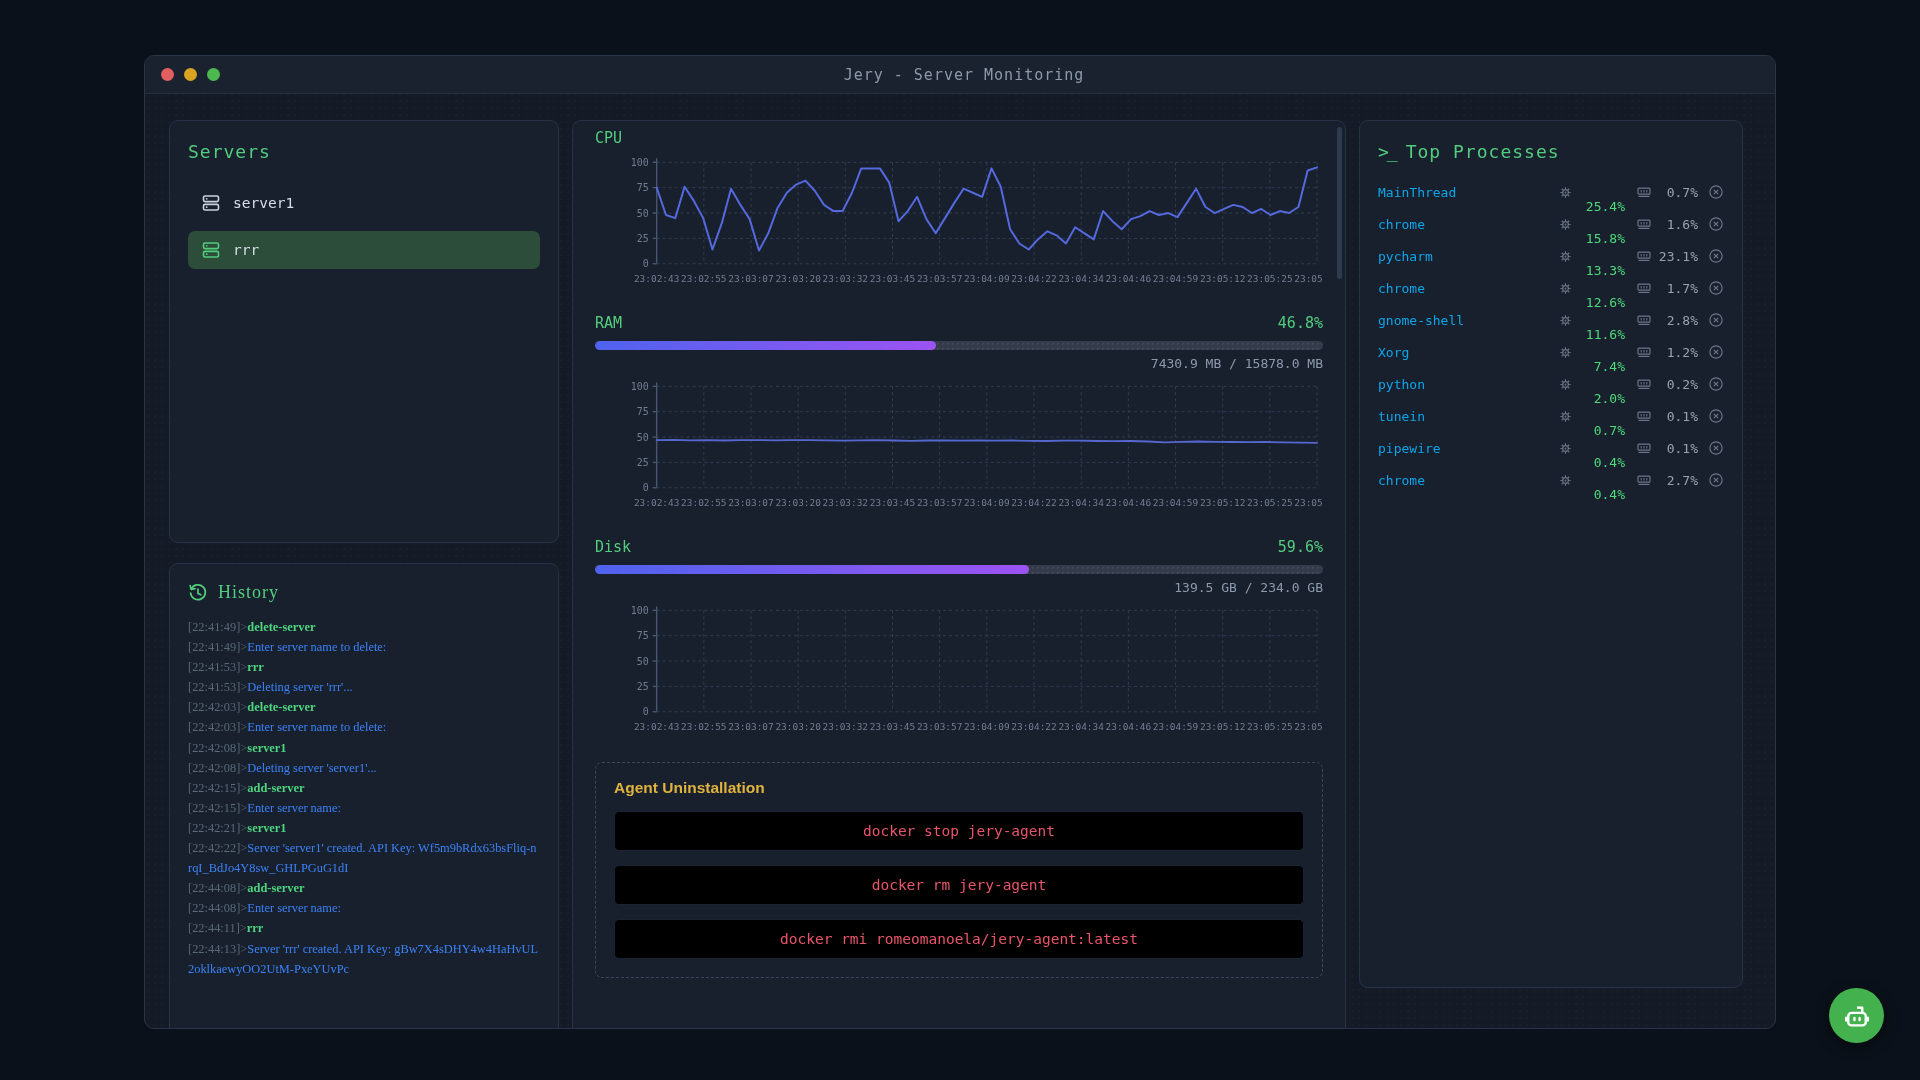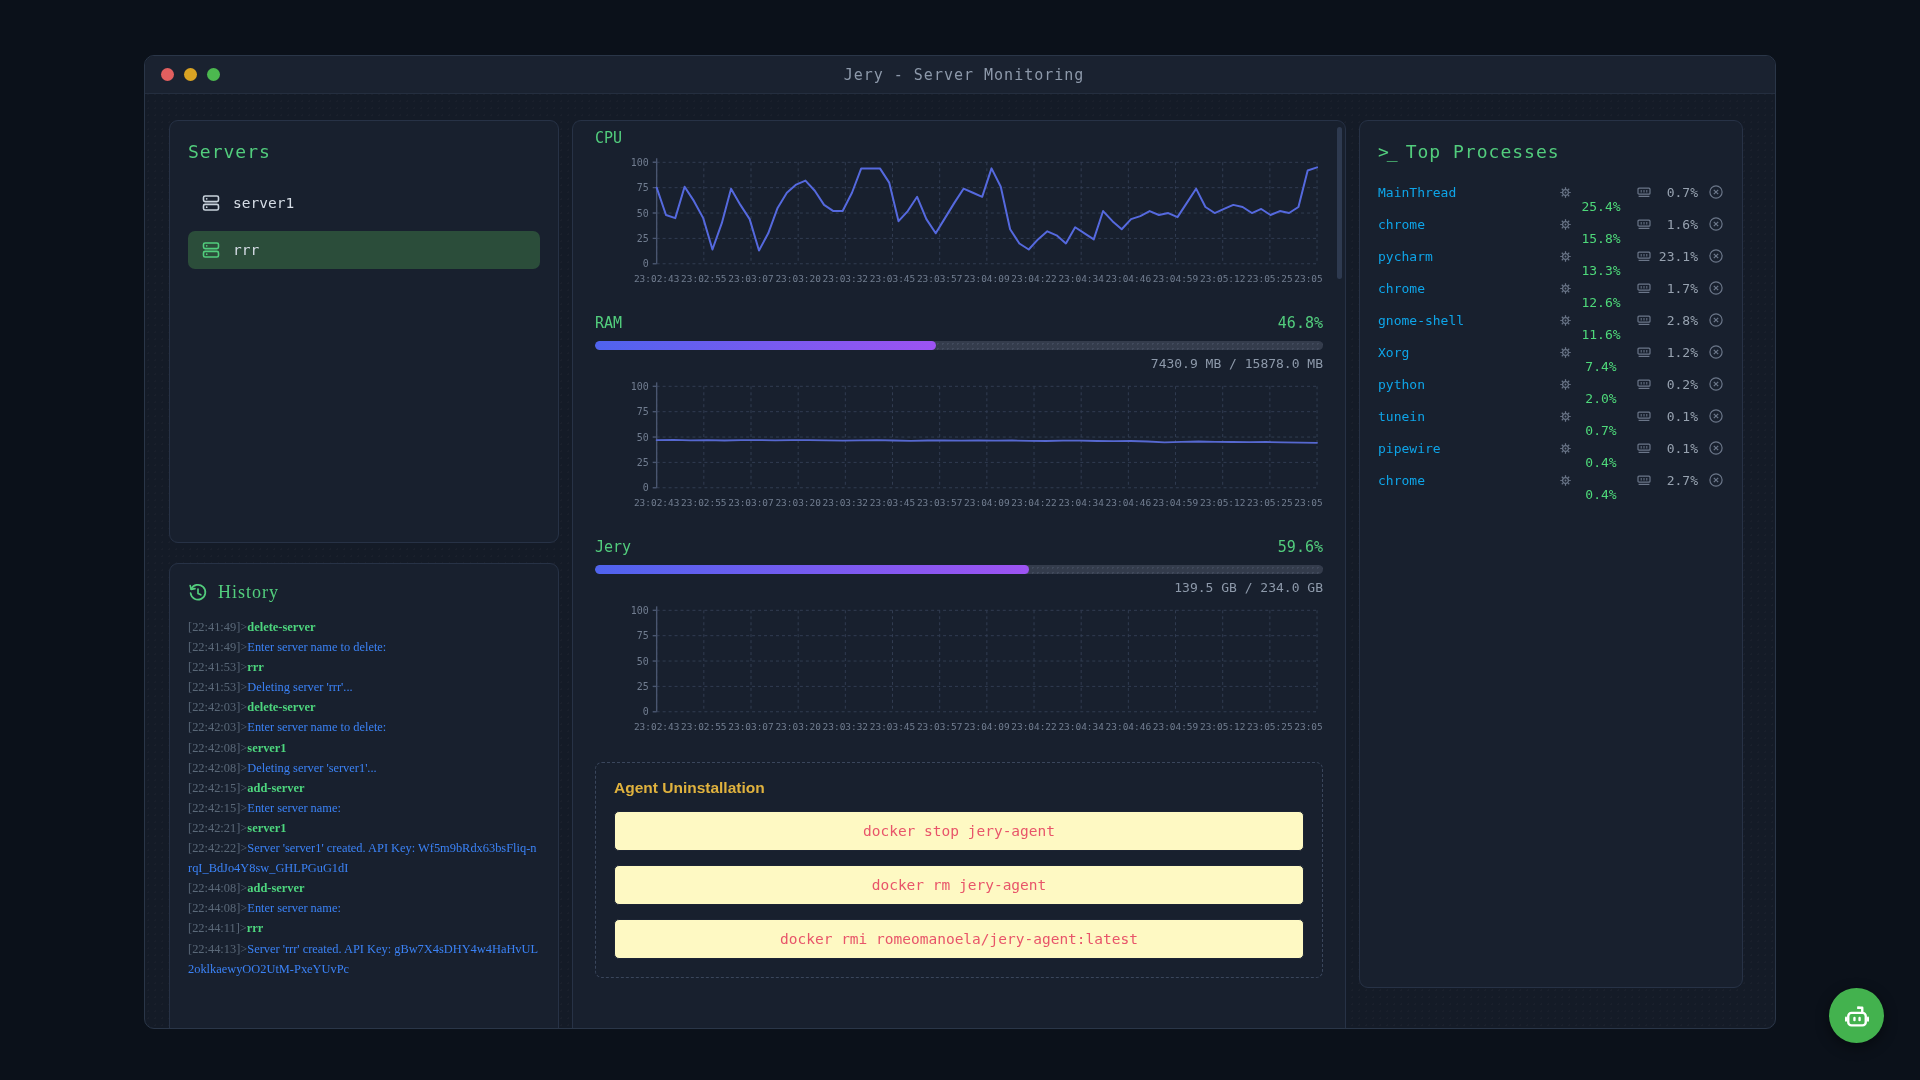--- a/index.html
+++ b/index.html
@@ -91,33 +91,33 @@
     margin-top:20px;border:1px dashed #3a465c;border-radius:7px;padding:16px 18px 18px 18px;
   }
   .agent-title{
     color:var(--agent-yellow);font-family:"Liberation Sans",sans-serif;
     font-weight:bold;font-size:15.5px;
   }
   .agent-desc{
     margin-top:10px;color:#b6bfc9;font-family:"Liberation Sans",sans-serif;font-size:14.5px;
   }
   .cmd-box{
-    margin-top:14px;height:40px;background:#fef9c3;border:1px solid #1c2433;border-radius:5px;
+    margin-top:14px;height:40px;background:#000000;border:1px solid #1c2433;border-radius:5px;
     display:flex;align-items:center;justify-content:center;
     color:var(--command-red);font-size:14.5px;
   }
 
   .col-right{width:384px;flex:0 0 384px;}
   .proc-panel{height:868px;padding:20px 18px;overflow:hidden;}
   .proc-title{margin-bottom:20px;}
   .prompt-glyph{color:var(--accent-green);font-size:18px;letter-spacing:-2px;}
   .proc-row{display:flex;align-items:center;height:20px;margin-bottom:12px;font-size:13px;}
   .proc-name{flex:1;color:#0ea5e9;}
   .proc-cpu-icon,.proc-ram-icon{display:flex;color:#6b7689;margin-right:5px;}
-  .proc-cpu-val{color:var(--proc-green);width:48px;text-align:center;margin-right:12px;margin-top:28px;}
+  .proc-cpu-val{color:var(--proc-green);width:48px;text-align:right;margin-right:12px;margin-top:28px;}
   .proc-ram-val{color:#97a2b0;width:42px;text-align:right;margin-right:10px;}
   .proc-kill{display:flex;color:#6b7689;cursor:pointer;}
 
   .cmdbar{
     flex:0 0 31px;height:31px;border-top:1px solid #232e40;background:#131a26;
     display:flex;align-items:center;padding:0 12px;position:relative;
   }
   .cmd-prompt{color:#8d99aa;font-size:14px;margin-right:8px;}
   .cmd-input{
     flex:1;background:transparent;border:none;outline:none;color:#c5cfda;
@@ -319,21 +319,21 @@
               <text x="678.5714285714286" y="128" class="xlab">23:05:25</text>
               <line x1="726" y1="8" x2="726" y2="110" class="grid"></line>
               <text x="726" y="128" class="xlab">23:05:44</text>
               <line x1="62" y1="4" x2="62" y2="110" class="axis"></line>
               <polyline points="62.0,62.1 79.0,61.9 96.1,62.3 113.1,62.1 130.1,62.5 147.1,62.2 164.2,62.0 181.2,62.4 198.2,62.2 215.2,62.1 232.3,62.3 249.3,62.6 266.3,62.3 283.3,62.1 300.4,62.5 317.4,62.8 334.4,62.5 351.4,62.3 368.5,62.6 385.5,62.4 402.5,62.7 419.5,62.5 436.6,62.8 453.6,63.0 470.6,62.7 487.6,62.6 504.7,63.0 521.7,63.2 538.7,63.0 555.7,63.5 572.8,64.3 589.8,63.9 606.8,63.5 623.8,63.8 640.9,64.0 657.9,64.2 674.9,64.0 691.9,64.4 709.0,64.6 726.0,64.8" fill="none" stroke="#5668d0" stroke-width="1.8" stroke-linejoin="round" stroke-linecap="round"></polyline>
             </svg>
         </div>
 
         <div class="chart-block">
           <div class="sec-head">
-            <span class="sec-label">Jery</span>
+            <span class="sec-label">Disk</span>
             <span class="sec-pct">59.6%</span>
           </div>
           <div class="bar-track">
             <div class="bar-fill" style="width: 59.6%;"></div>
           </div>
           <div class="usage">139.5 GB / 234.0 GB</div>
           <svg class="chart" viewBox="0 0 732 132">
               <line x1="62" y1="110" x2="726" y2="110" class="grid"></line>
               <line x1="58" y1="110" x2="62" y2="110" class="axis"></line>
               <text x="54" y="113.5" class="ylab">0</text>

